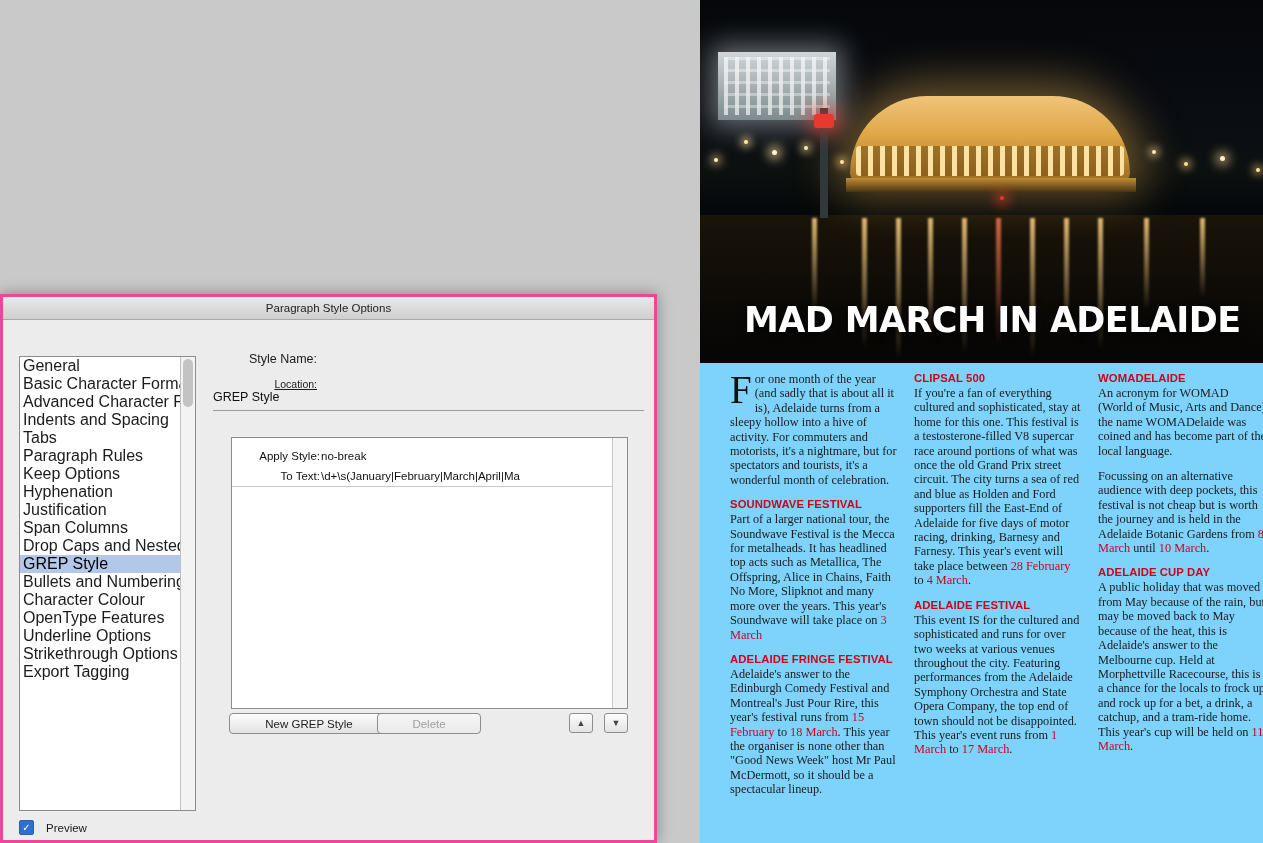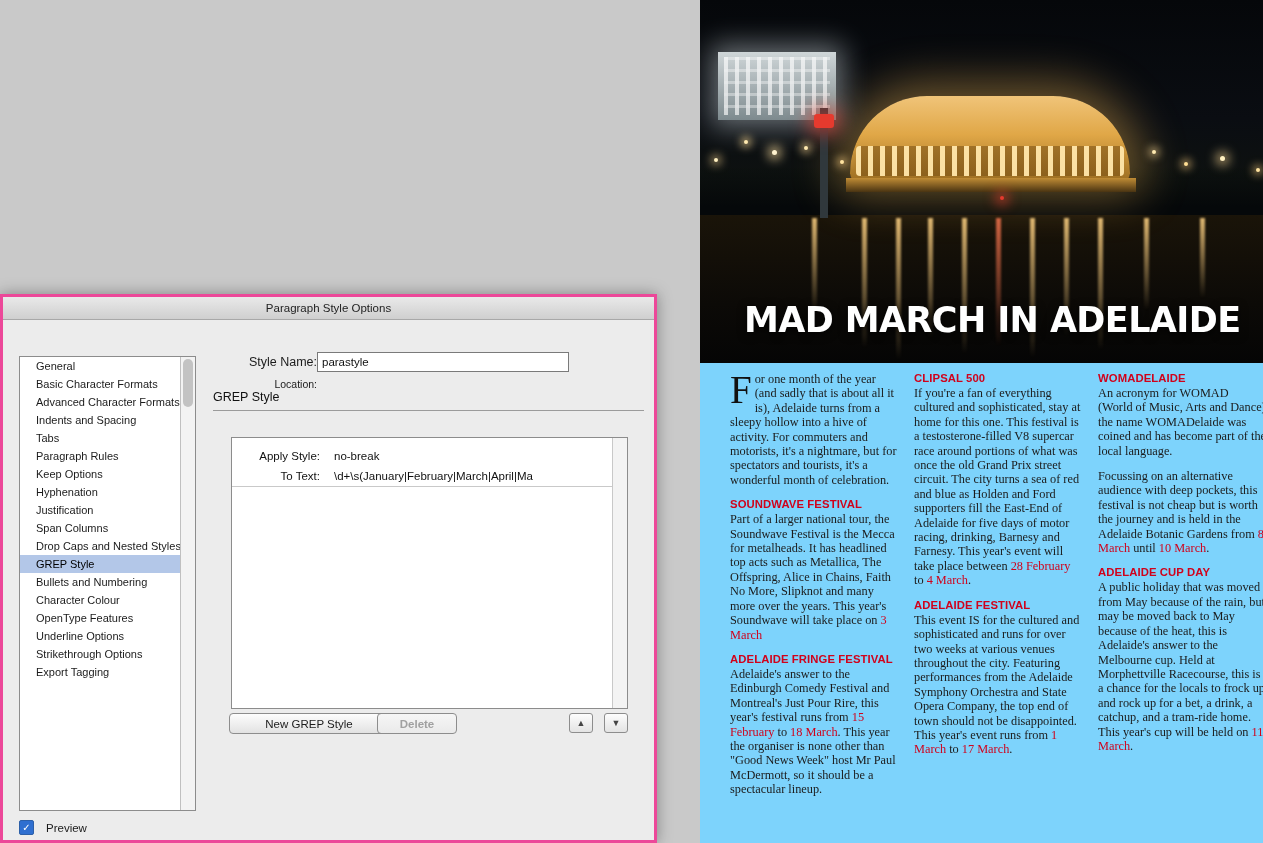--- a/index.html
+++ b/index.html
@@ -150,22 +150,22 @@
   .cat-list{
     position:absolute; left:16px; top:36px;
     width:177px; height:455px;
     background:#ffffff;
     border:1px solid #8c8c8c;
     box-sizing:border-box;
     overflow:hidden;
   }
   .cat-item{
     height:18px; line-height:18px;
-    padding-left:16px;
-    font-size:11px;
+    padding-left:3px;
+    font-size:16px;
     color:#1b1b1b;
     white-space:nowrap;
   }
   .cat-item.sel{
     background:#b3c7e8;
     color:#000;
   }
   .cat-scroll{
     position:absolute; right:0; top:0; width:14px; height:100%;
     background:#f3f3f3; border-left:1px solid #c0c0c0;
@@ -192,21 +192,21 @@
     padding:0 4px;
     box-sizing:border-box;
     font-family:"Liberation Sans", sans-serif;
   }
   .loc-row{
     position:absolute; left:206px; top:58px;
     display:flex; align-items:center;
   }
   .loc-label{
     font-size:10.5px; color:#1b1b1b; text-align:right;
-    width:108px; margin-right:20px;
+    width:108px; margin-right:20px;text-decoration:underline;
   }
   .pane-title{
     position:absolute; left:210px; top:70px;
     font-size:12.5px; color:#111;
   }
   .pane-rule{
     position:absolute; left:210px; top:90px;
     width:431px; height:1px; background:#9b9b9b;
   }
 
@@ -218,37 +218,37 @@
     box-sizing:border-box;
   }
   .grep-scroll{
     position:absolute; right:0; top:0; width:14px; height:100%;
     background:#f3f3f3; border-left:1px solid #c8c8c8;
   }
   .grep-line{
     font-size:11.5px; color:#111; height:20px; line-height:20px;
     white-space:nowrap; overflow:hidden;
   }
-  .grep-line .lbl{ display:inline-block; width:88px; text-align:right; margin-right:14px; }
+  .grep-line .lbl{ display:inline-block; width:88px; text-align:right; margin-right:1px; }
   .grep-line.sep{ border-bottom:1px solid #c9c9c9; }
 
   .btn{
     font-family:"Liberation Sans", sans-serif;
     font-size:11.5px;
     color:#1c1c1c;
     background:linear-gradient(180deg,#fdfdfd,#e2e2e2);
     border:1px solid #8d8d8d;
     border-radius:4px;
     height:21px;
     display:inline-flex; align-items:center; justify-content:center;
     box-sizing:border-box;
   }
   .btn.disabled{ color:#a0a0a0; background:linear-gradient(180deg,#f6f6f6,#eaeaea); }
   .btn-new{ position:absolute; left:226px; top:393px; width:160px; }
-  .btn-del{ position:absolute; left:374px; top:393px; width:80px;font-weight:bold; }
+  .btn-del{ position:absolute; left:374px; top:393px; width:104px; }
 
   .arrow-btn{
     position:absolute; top:393px;
     width:24px; height:20px;
     background:linear-gradient(180deg,#fdfdfd,#e3e3e3);
     border:1px solid #8d8d8d; border-radius:3px;
     display:flex; align-items:center; justify-content:center;
     font-size:9px; color:#444;
     box-sizing:border-box;
   }
@@ -372,21 +372,20 @@
         <div class="cat-item">Strikethrough Options</div>
         <div class="cat-item">Export Tagging</div>
 
         <div class="cat-scroll">
           <div class="thumb"></div>
         </div>
       </div>
 
       <div class="field-row">
         <span class="field-label">Style Name:</span>
-        <input class="text-input" type="text" value="parastyle" style="">
       </div>
 
       <div class="loc-row">
         <span class="loc-label">Location:</span>
         <span class="loc-value"></span>
       </div>
 
       <div class="pane-title">GREP Style</div>
       <div class="pane-rule"></div>
 

